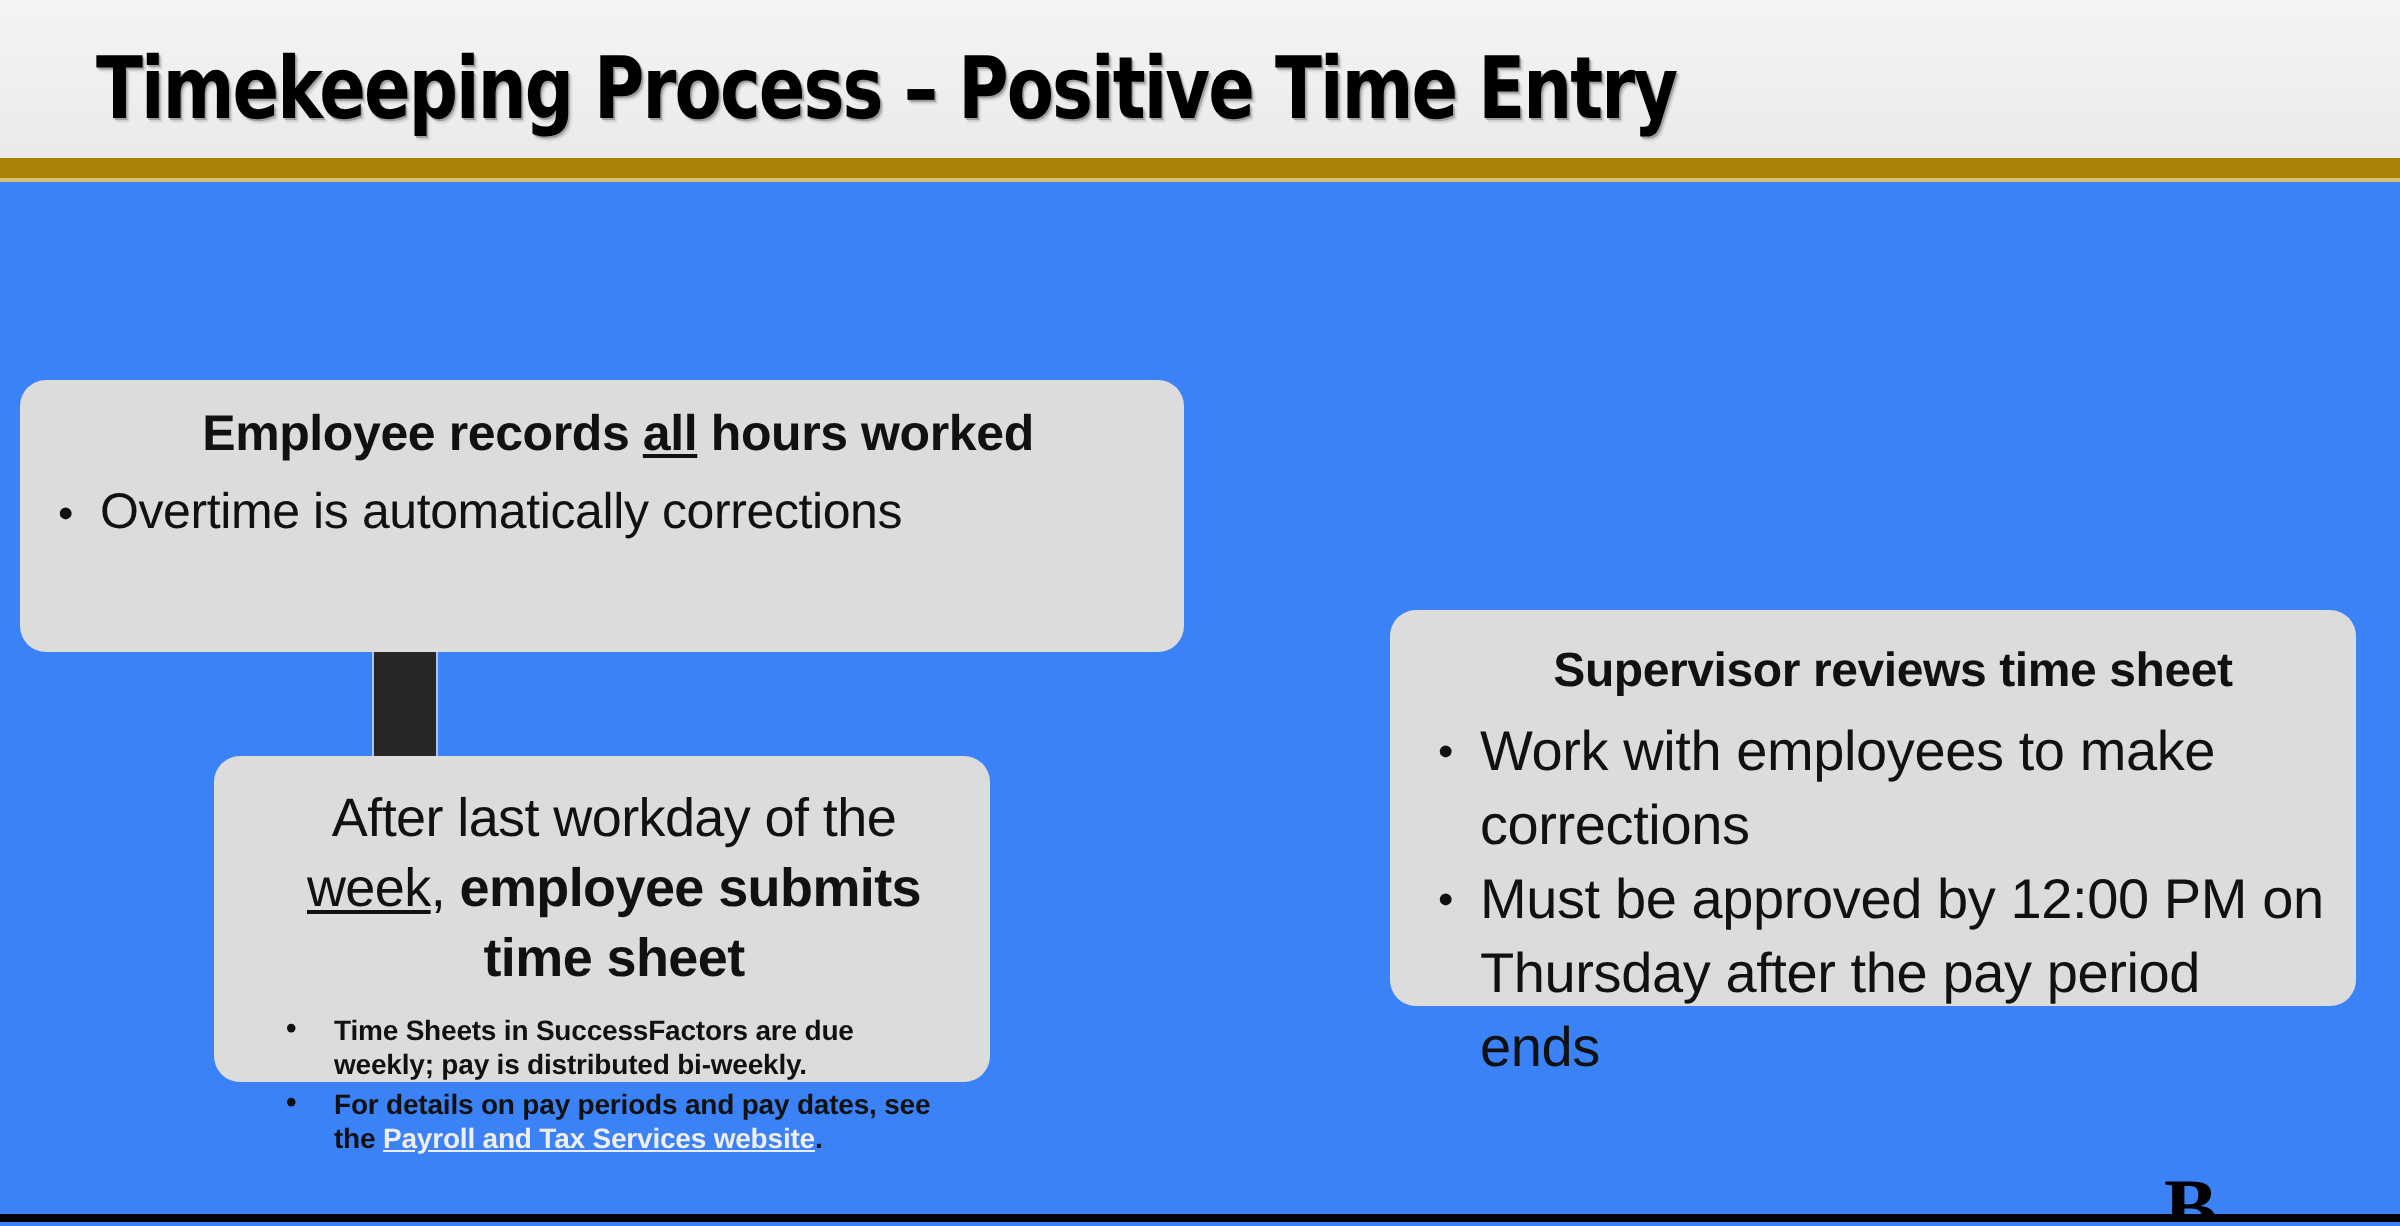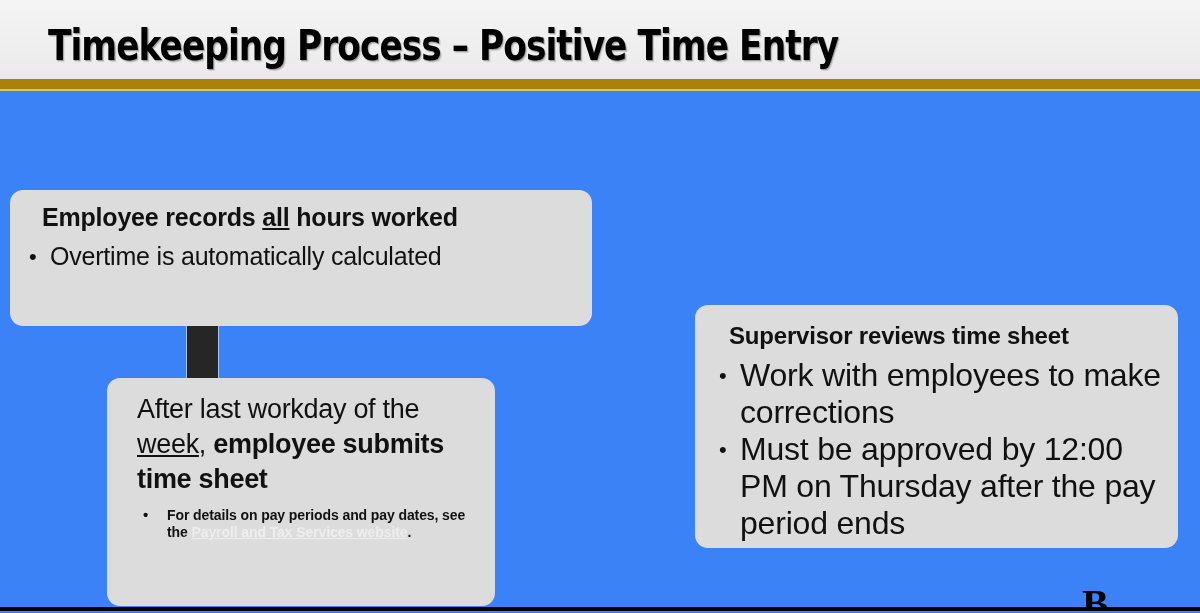--- a/index.html
+++ b/index.html
@@ -78,37 +78,38 @@
     left: 10px;
     top: 190px;
     width: 582px;
     height: 136px;
     padding: 12px 16px 10px 16px;
   }
   #box-submits {
     left: 107px;
     top: 378px;
     width: 388px;
-    height: 228px;
+    height: 163px;
     padding: 14px 18px 8px 14px;
   }
   #box-supervisor {
     left: 695px;
     top: 305px;
     width: 483px;
-    height: 243px;
+    height: 198px;
     padding: 16px 14px 24px 18px;
   }
 
   .box-heading {
     font-size: 25px;
     line-height: 31px;
     font-weight: bold;
     margin: 0 0 4px 16px;
     letter-spacing: -0.2px;
+    text-align: center;
   }
   #box-submits .box-heading {
     font-size: 27px;
     line-height: 35px;
     font-weight: normal;
     letter-spacing: -0.3px;
   }
   #box-supervisor .box-heading {
     font-size: 24px;
     line-height: 30px;
@@ -130,21 +131,21 @@
     letter-spacing: -0.2px;
   }
   ul.box-list > li::before {
     content: "\2022";
     position: absolute;
     left: 3px;
     top: 0;
     font-size: 22px;
   }
   #box-supervisor ul.box-list > li {
-    font-size: 32px;
+    font-size: 28px;
     line-height: 37px;
     padding-left: 27px;
   }
   #box-supervisor ul.box-list > li::before {
     left: 6px;
   }
 
   ul.sub-list {
     list-style: none;
     margin: 10px 0 0 0;
@@ -233,30 +234,33 @@
     <svg width="200" height="52" viewBox="0 0 200 52">
       <polygon points="0,21 199,1 199,29 0,49" fill="#262626" stroke="#ffffff" stroke-width="1.5"></polygon>
     </svg>
   </div>
 
   <div class="pbox" id="box-employee">
     <div class="box-heading">
       <span>Employee records </span><span class="u">all</span><span> hours worked</span>
     </div>
     <ul class="box-list">
-      <li>Overtime is automatically calculated</li>
+      <li>Overtime is automatically corrections</li>
     </ul>
   </div>
 
   <div class="pbox" id="box-submits">
     <div class="box-heading">
       <span>After last workday of the </span><span class="u">week</span><span>, </span><span class="b">employee submits time sheet</span>
     </div>
     <ul class="sub-list">
       <li>
+        <span>Time Sheets in SuccessFactors are due weekly; pay is distributed bi-weekly.</span>
+      </li>
+      <li>
         <span>For details on pay periods and pay dates, see the </span><span class="linkish">Payroll and Tax Services website</span><span>.</span>
       </li>
     </ul>
   </div>
 
   <div class="pbox" id="box-supervisor">
     <div class="box-heading">Supervisor reviews time sheet</div>
     <ul class="box-list">
       <li>Work with employees to make corrections</li>
       <li>Must be approved by 12:00 PM on Thursday after the pay period ends</li>

